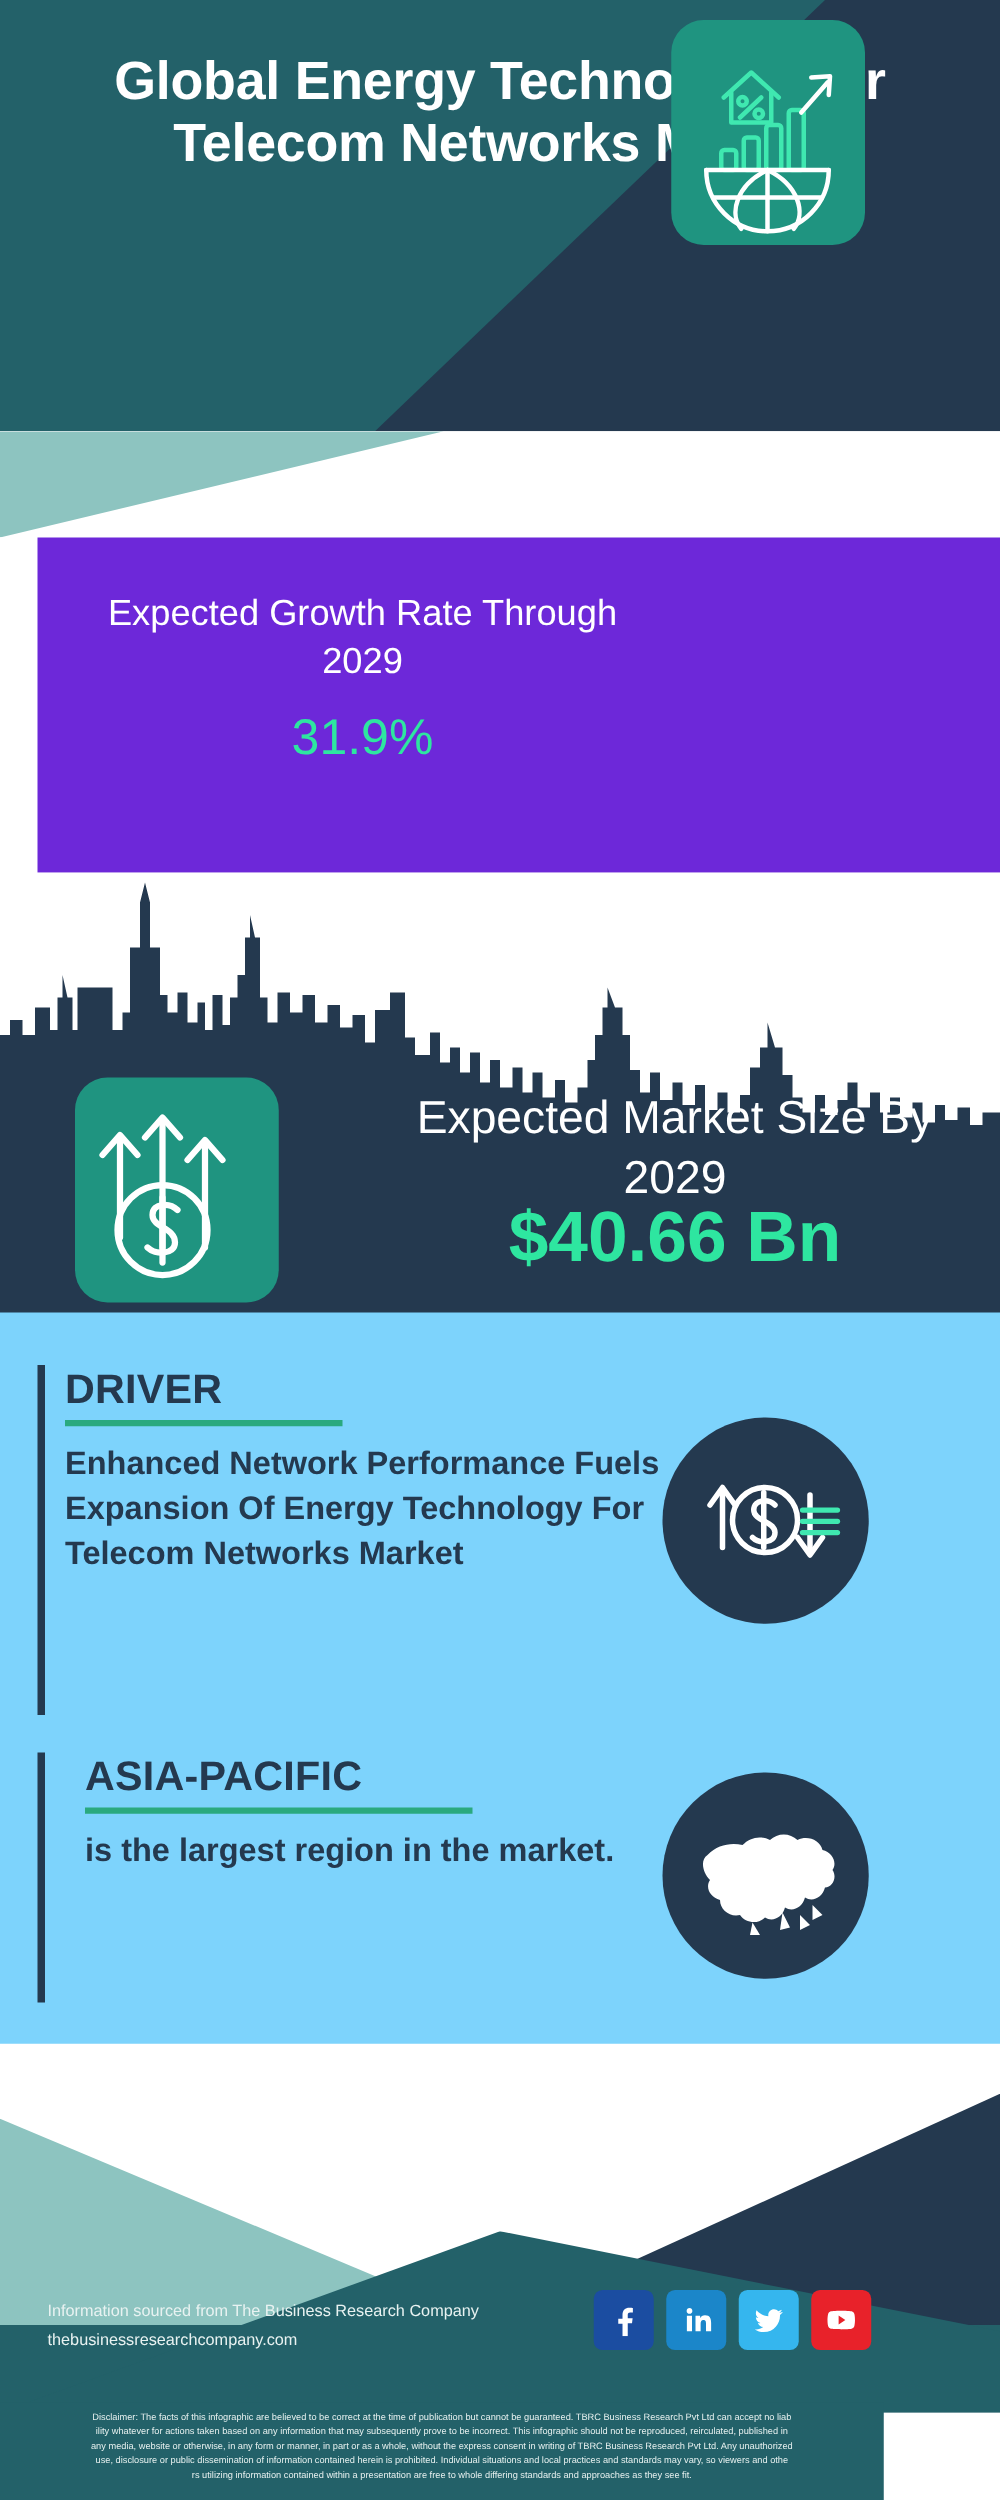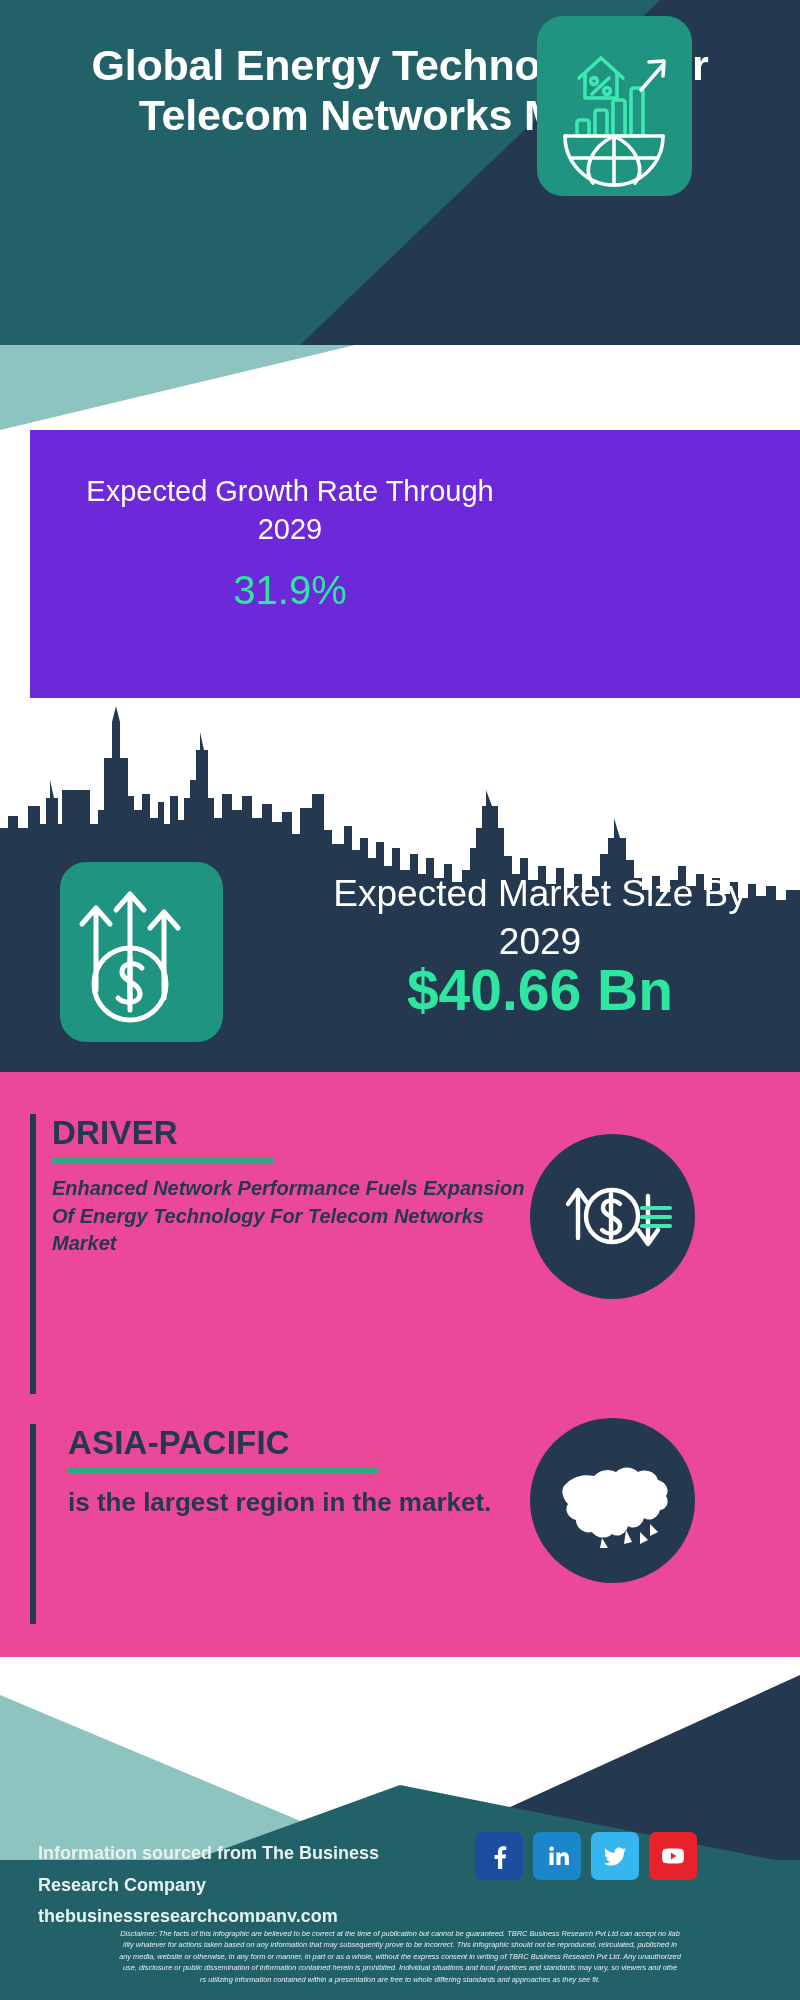--- a/index.html
+++ b/index.html
@@ -97,22 +97,22 @@
     color:#2ee6a0;
     font-size:57px;
     font-weight:bold;
     line-height:1;
     z-index:5;
   }
   .icon-tile.market-tile { position:absolute; left:60px; top:862px; width:163px; height:180px; z-index:5; }
 
   
   .content {
-    position:absolute; left:0; top:1072px; width:800px; height:585px;
-    background:#ec4899;
+    position:absolute; left:0; top:1050px; width:800px; height:585px;
+    background:#7dd3fc;
   }
   .card { position:absolute; left:30px; }
   .card .bar {
     position:absolute; left:0; top:0; width:6px; background:#24394f;
   }
   .card .inner { margin-left:22px; }
   .card h2 {
     color:#24394f;
     font-weight:bold;
     letter-spacing:0.2px;
@@ -122,21 +122,21 @@
     color:#24394f;
     font-weight:bold;
     line-height:1.38;
     margin-top:12px;
   }
 
   .card-driver { top:42px; width:500px; height:280px; }
   .card-driver .bar { height:280px; }
   .card-driver h2 { font-size:33px; }
   .card-driver .rule { width:222px; }
-  .card-driver p { font-size:20px;font-style:italic; }
+  .card-driver p { font-size:26px; }
 
   .card-region { top:352px; width:500px; height:200px;padding-left:16px; }
   .card-region .bar { height:200px; }
   .card-region h2 { font-size:33px; }
   .card-region .rule { width:310px; }
   .card-region p { font-size:26px; }
 
   .circ {
     position:absolute;
     background:#24394f;
@@ -166,49 +166,47 @@
     background:#236169;
     clip-path:polygon(0 255px, 800px 255px, 800px 190px, 400px 110px);
   }
   .fw-teal-base {
     position:absolute; left:0; top:185px; width:800px; height:70px;
     background:#236169;
   }
   .source-text {
     position:absolute; left:38px; top:1838px; width:420px;
     color:#e8f2f1;
-    font-size:18px;
+    font-size:13px;
     line-height:1.75;
     z-index:8;
-    font-weight:bold;
   }
   .socials {
     position:absolute; left:475px; top:1832px; width:300px; height:48px; z-index:9;
     display:flex; gap:10px;
   }
   .soc {
     width:48px; height:48px; border-radius:7px;
     display:flex; align-items:center; justify-content:center;
     color:#fff;
   }
   .soc-fb { background:#1b4da1; }
   .soc-li { background:#1b86c9; }
   .soc-tw { background:#35b6ee; }
   .soc-yt { background:#e8222a; }
 
   .disclaimer {
-    position:absolute; left:0; top:1922px; width:800px; height:78px;
+    position:absolute; left:0; top:1922px; width:707px; height:78px;
     background:#236169;
     color:#e6f0ef;
     font-size:7.4px;
     line-height:1.55;
     text-align:center;
     padding:6px 12px 0 12px;
     z-index:10;
-    font-style:italic;
   }
   .disclaimer span { display:block; }
 </style>
 </head>
 <body>
 
 <div class="page">
 
   <div class="header">
     <div class="teal-wedge"></div>

